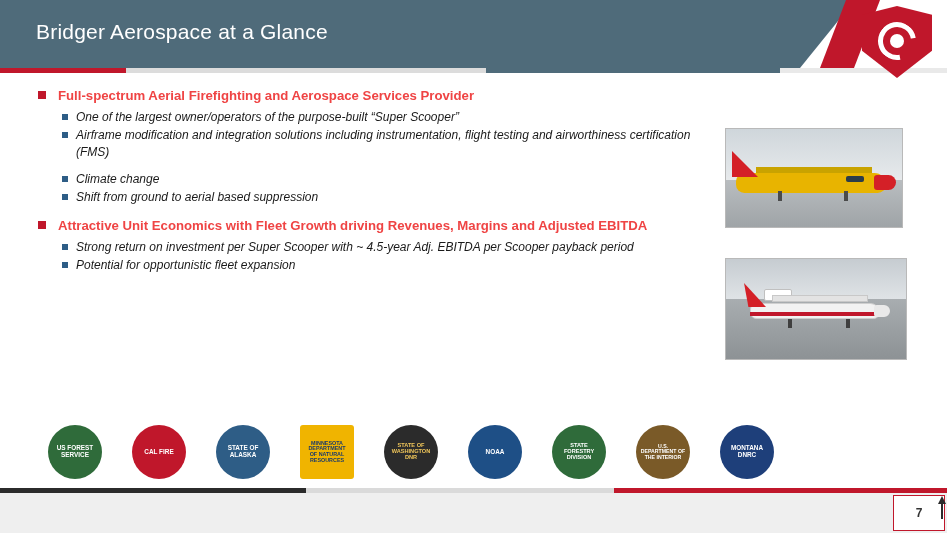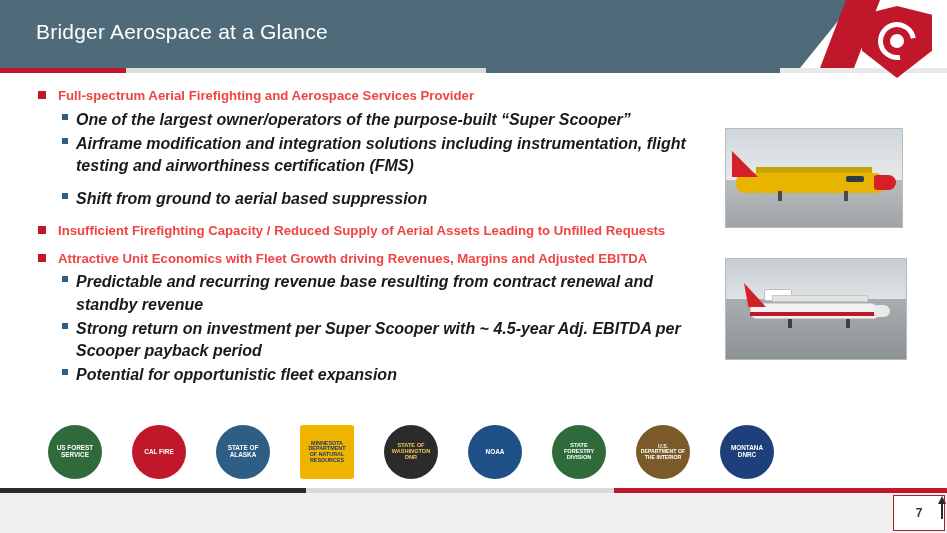--- a/index.html
+++ b/index.html
@@ -122,26 +122,25 @@
     line-height: 1.35;
   }
   .sub-list {
     margin: 2px 0 10px 0;
     padding: 0;
     list-style: none;
   }
   .sub-item {
     position: relative;
     padding-left: 40px;
-    font-size: 16px;
+    font-size: 12px;
     font-style: italic;
     color: #1a1a1a;
     line-height: 1.42;
     margin-bottom: 1px;
-    font-weight: bold;
   }
   .sq-blue {
     position: absolute;
     left: 26px; top: 5px;
     width: 6px; height: 6px;
     background: #2e5d86;
   }
   .group { margin-bottom: 9px; }
 
   
@@ -262,40 +261,35 @@
         <span class="lvl1">Full-spectrum Aerial Firefighting and Aerospace Services Provider</span>
       </div>
       <ul class="sub-list">
         <li class="sub-item"><span class="sq-blue"></span><span>One of the largest owner/operators of the purpose-built “Super Scooper”</span></li>
         <li class="sub-item"><span class="sq-blue"></span><span>Airframe modification and integration solutions including instrumentation, flight testing and airworthiness certification (FMS)</span></li>
       </ul>
     </div>
 
     <div class="group">
       <ul class="sub-list">
+        <li class="sub-item"><span class="sq-blue"></span><span>Climate change</span></li>
         <li class="sub-item"><span class="sq-blue"></span></li>
         <li class="sub-item"><span class="sq-blue"></span><span>Shift from ground to aerial based suppression</span></li>
       </ul>
     </div>
 
-    <div class="group">
-      <div class="bullet-row">
-        <span class="sq-red"></span>
-        <span class="lvl1">Insufficient Firefighting Capacity / Reduced Supply of Aerial Assets Leading to Unfilled Requests</span>
-      </div>
-    </div>
 
 
     <div class="group">
       <div class="bullet-row">
         <span class="sq-red"></span>
         <span class="lvl1">Attractive Unit Economics with Fleet Growth driving Revenues, Margins and Adjusted EBITDA</span>
       </div>
       <ul class="sub-list">
-        <li class="sub-item"><span class="sq-blue"></span><span>Predictable and recurring revenue base resulting from contract renewal and standby revenue</span></li>
+        <li class="sub-item"><span class="sq-blue"></span></li>
         <li class="sub-item"><span class="sq-blue"></span><span>Strong return on investment per Super Scooper with ~ 4.5-year Adj. EBITDA per Scooper payback period</span></li>
         <li class="sub-item"><span class="sq-blue"></span><span>Potential for opportunistic fleet expansion</span></li>
       </ul>
     </div>
 
   </div>
 
   <div class="photo" id="photo1">
     <div class="p1-sky"></div>
       <div class="p1-ground"></div>

